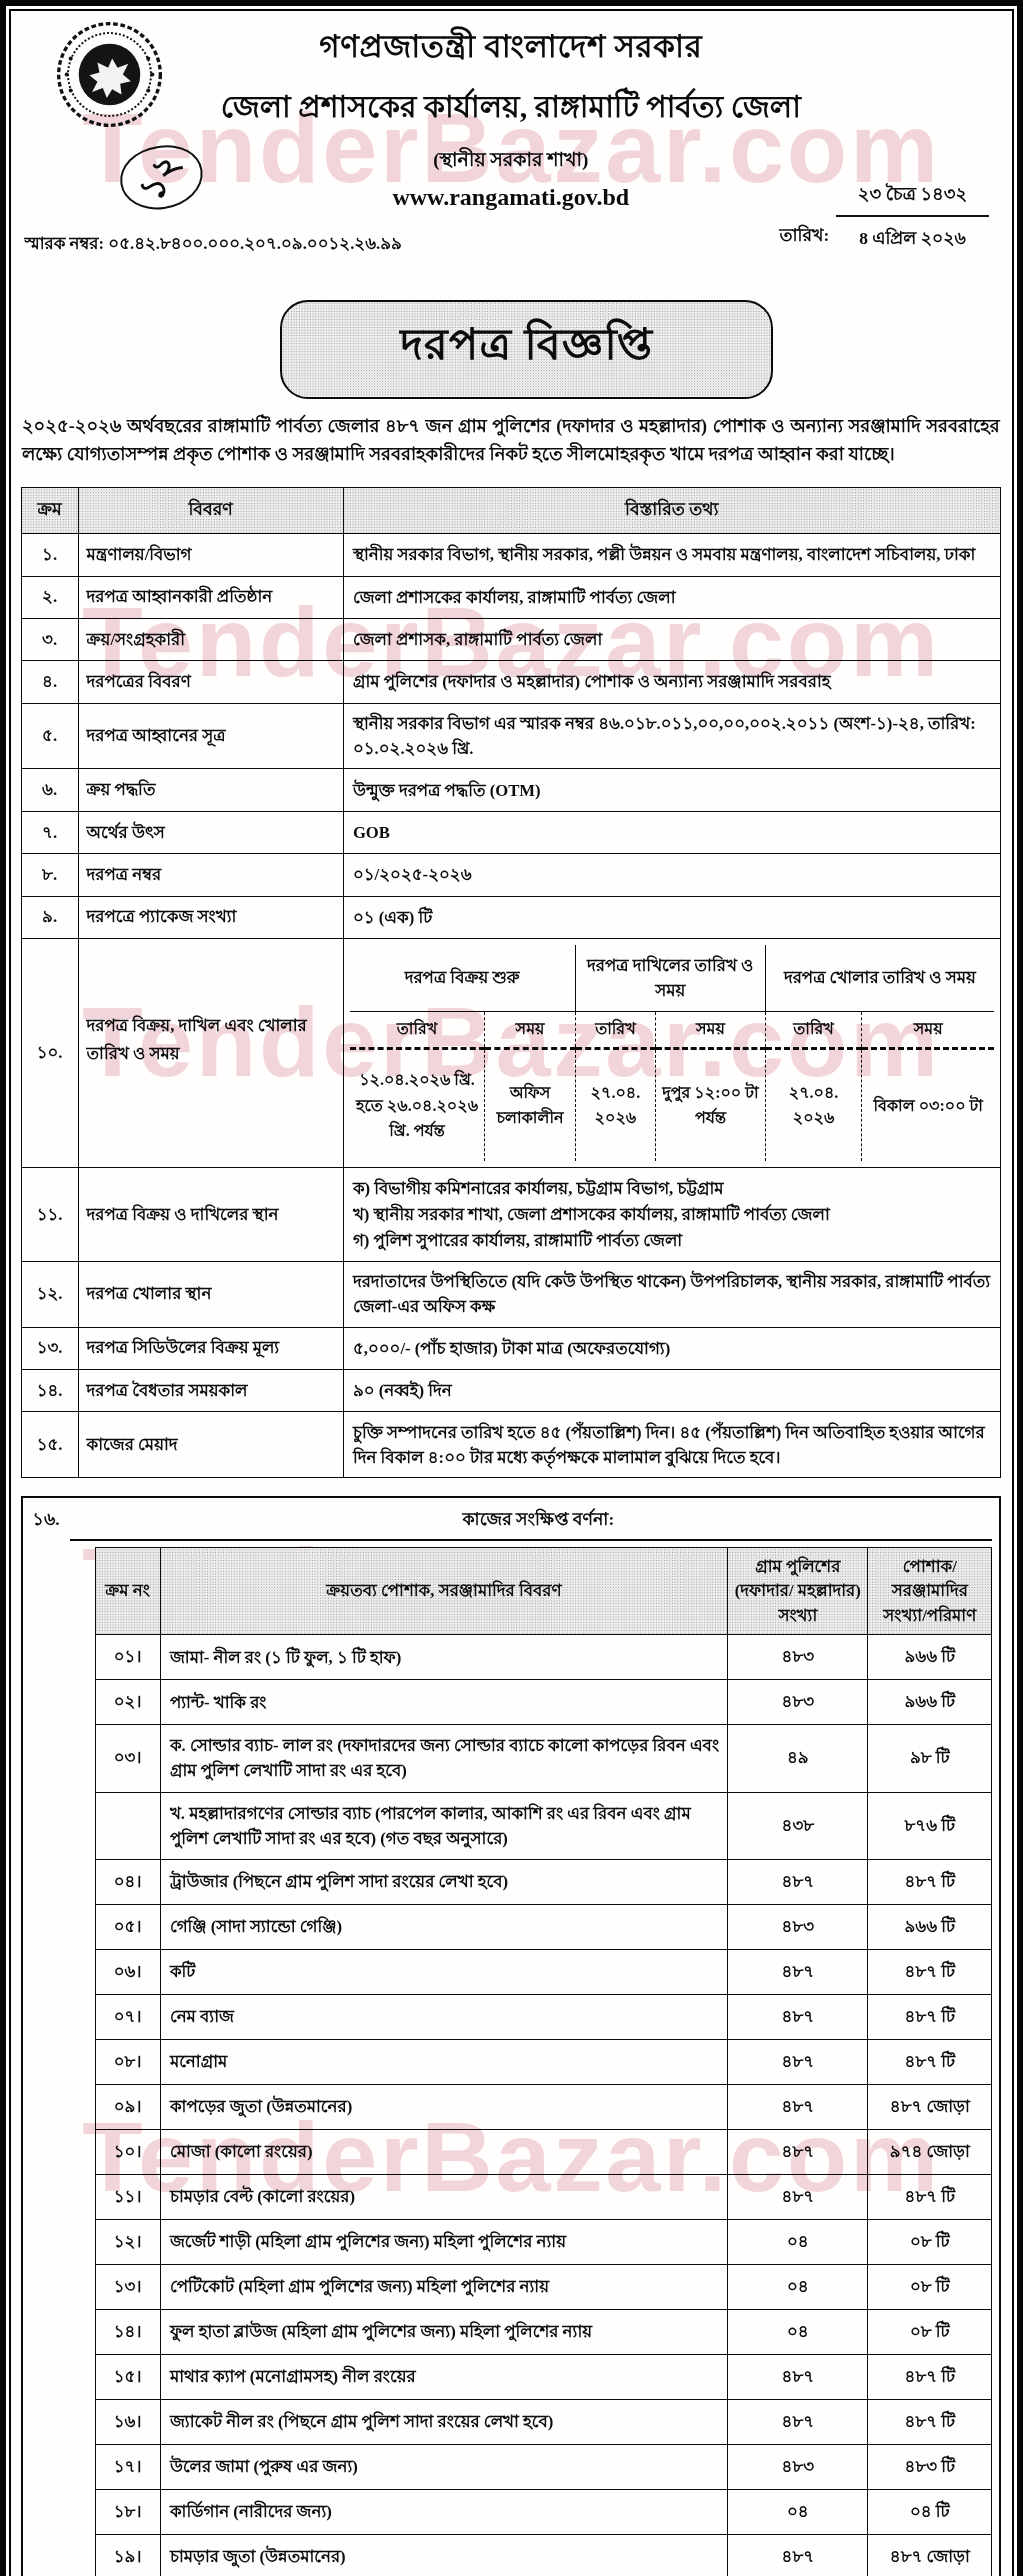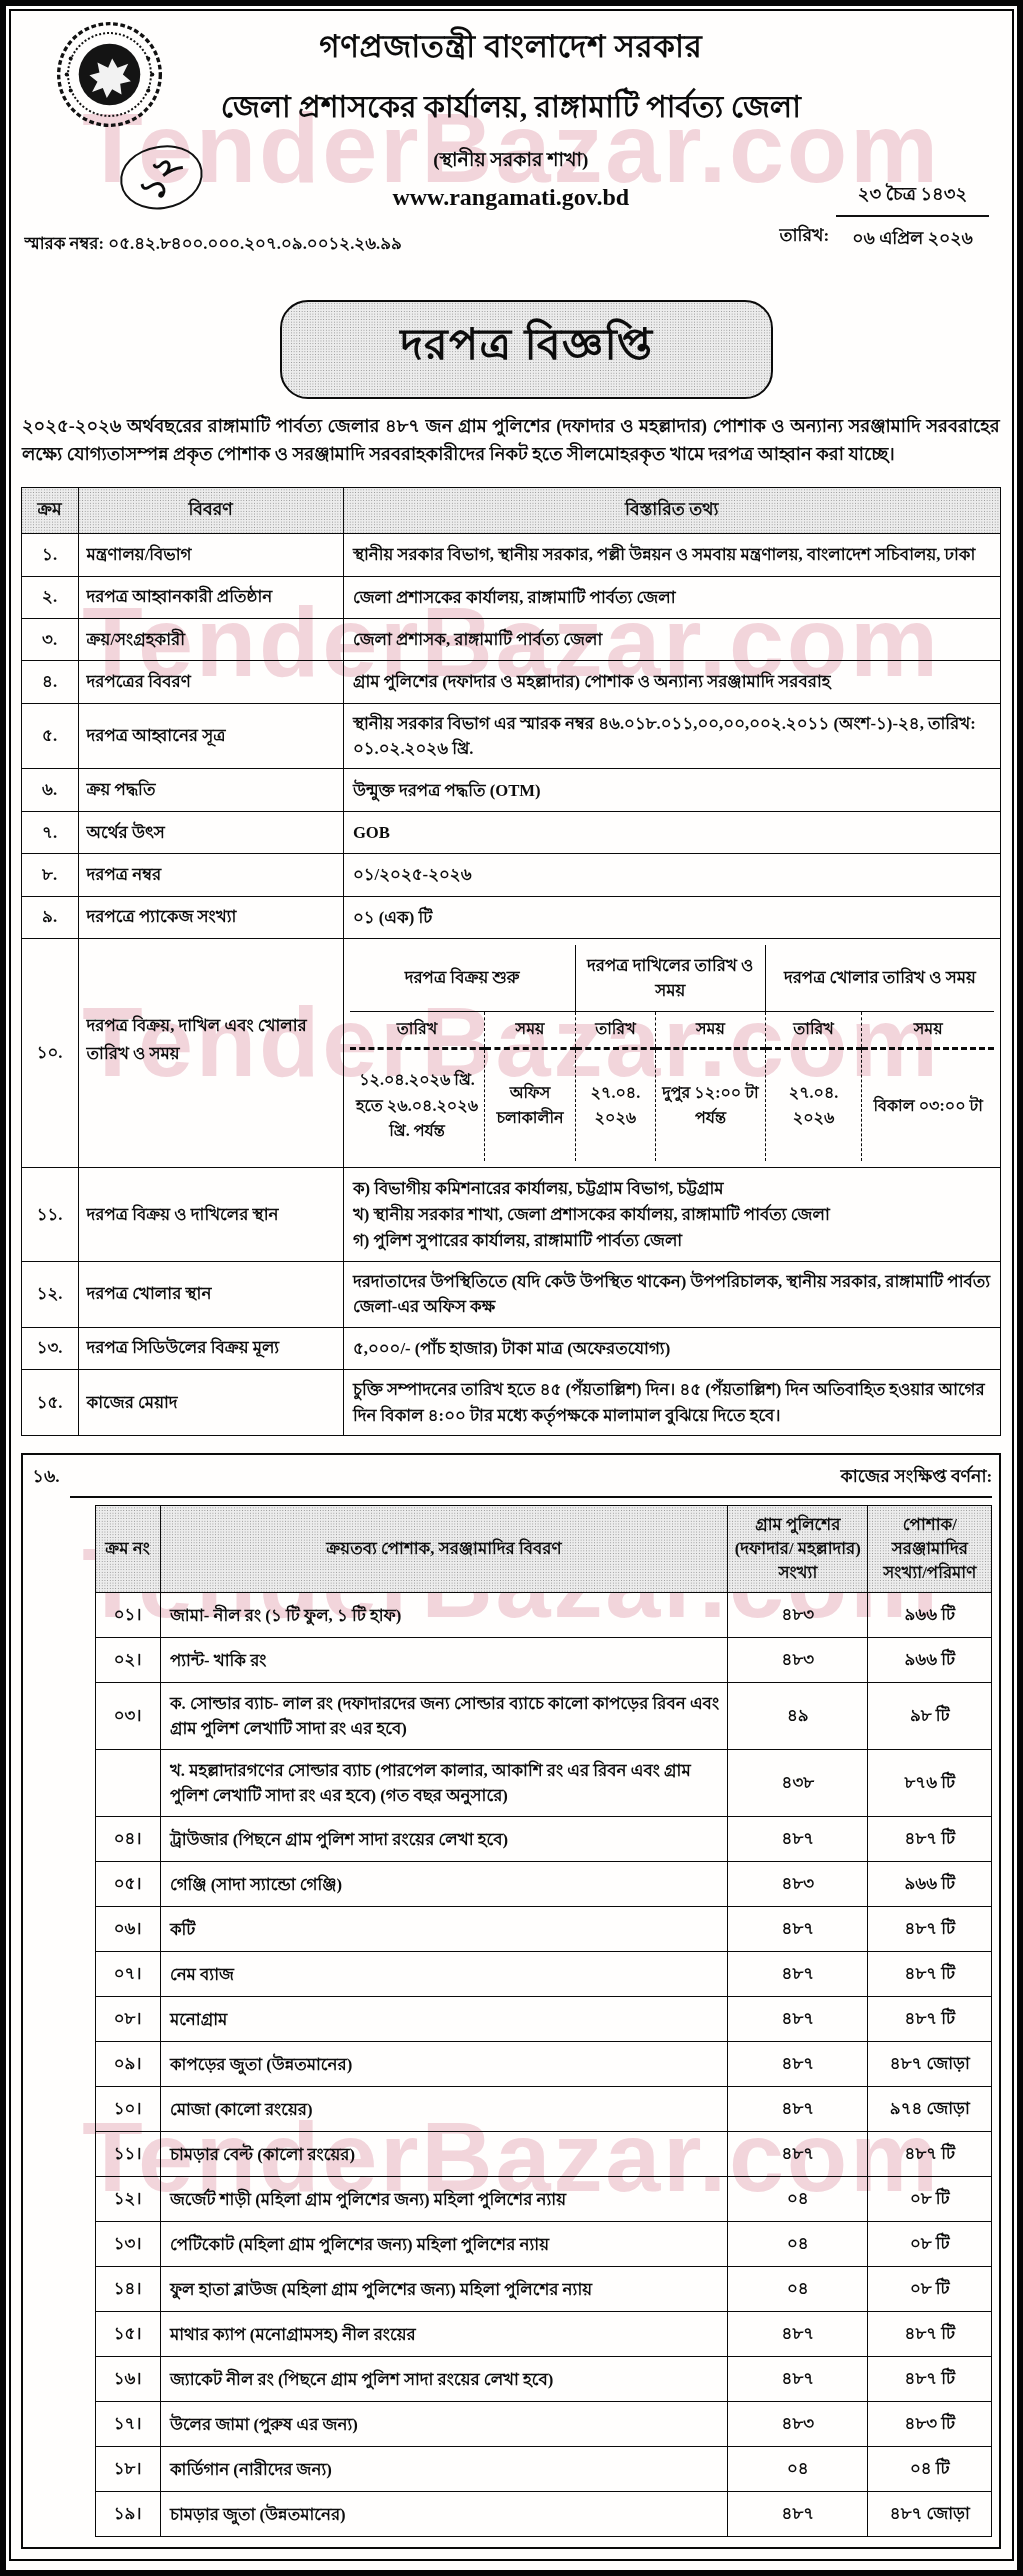--- a/index.html
+++ b/index.html
@@ -119,21 +119,21 @@
   .sched .edge-l{border-left:none;}
   .sched .edge-r{border-right:none;}
   
   .items-box{
     margin-top:17.4px;
     border:2.3px solid #0a0a0a;
     padding:4px 6.7px 9.3px 0;
   }
   .items-head{display:flex;font-size:17.4px;font-weight:bold;}
   .items-no{width:47px;text-align:center;padding:4px 0;}
-  .items-title{padding:4px 0 4px 14.7px;border-bottom:2px solid #0a0a0a;flex:1;text-align:right;}
+  .items-title{padding:4px 0 4px 14.7px;border-bottom:2px solid #0a0a0a;flex:1;text-align:center;}
   .items-table{
     margin:6.7px 0 0 72px;
     width:calc(100% - 72px);
     font-size:16.7px;font-weight:bold;
   }
   .items-table th{padding:6.7px 4px;font-size:16.7px;line-height:1.45;}
   .ih0{width:56px;}
   .ih2{width:131px;}
   .ih3{width:115px;}
   .items-table td{padding:8px 5.3px;text-align:center;}
@@ -179,21 +179,21 @@
         <div class="memo-line">
           <span>স্মারক নম্বর:</span>
           <span>০৫.৪২.৮৪০০.০০০.২০৭.০৯.০০১২.২৬.৯৯</span>
         </div>
 
         <div class="date-block">
           <span class="date-label">তারিখ:</span>
           <span class="date-stack">
             <span class="date-bn">২৩ চৈত্র ১৪৩২</span>
             <span class="date-rule"></span>
-            <span class="date-en">০৬ এপ্রিল ২০২৬</span>
+            <span class="date-en">8 এপ্রিল ২০২৬</span>
           </span>
         </div>
       </div>
 
       <div class="title-wrap">
         <span class="title-badge ht">দরপত্র বিজ্ঞপ্তি</span>
       </div>
 
       <p class="intro">২০২৫-২০২৬ অর্থবছরের রাঙ্গামাটি পার্বত্য জেলার ৪৮৭ জন গ্রাম পুলিশের (দফাদার ও মহল্লাদার) পোশাক ও অন্যান্য সরঞ্জামাদি সরবরাহের লক্ষ্যে যোগ্যতাসম্পন্ন প্রকৃত পোশাক ও সরঞ্জামাদি সরবরাহকারীদের নিকট হতে সীলমোহরকৃত খামে দরপত্র আহ্বান করা যাচ্ছে।</p>
 
@@ -329,20 +329,27 @@
               </td>
             </tr>
             <tr>
               <td class="c-no">১৩.</td>
               <td class="c-label">দরপত্র সিডিউলের বিক্রয় মূল্য</td>
               <td class="c-detail">
                 <div class="detail-line">৫,০০০/- (পাঁচ হাজার) টাকা মাত্র (অফেরতযোগ্য)</div>
               </td>
             </tr>
             <tr>
+              <td class="c-no">১৪.</td>
+              <td class="c-label">দরপত্র বৈধতার সময়কাল</td>
+              <td class="c-detail">
+                <div class="detail-line">৯০ (নব্বই) দিন</div>
+              </td>
+            </tr>
+            <tr>
               <td class="c-no">১৫.</td>
               <td class="c-label">কাজের মেয়াদ</td>
               <td class="c-detail">
                 <div class="detail-line">চুক্তি সম্পাদনের তারিখ হতে ৪৫ (পঁয়তাল্লিশ) দিন। ৪৫ (পঁয়তাল্লিশ) দিন অতিবাহিত হওয়ার আগের দিন বিকাল ৪:০০ টার মধ্যে কর্তৃপক্ষকে মালামাল বুঝিয়ে দিতে হবে।</div>
               </td>
             </tr>
           </tbody>
       </table>
 
       <div class="items-box">

